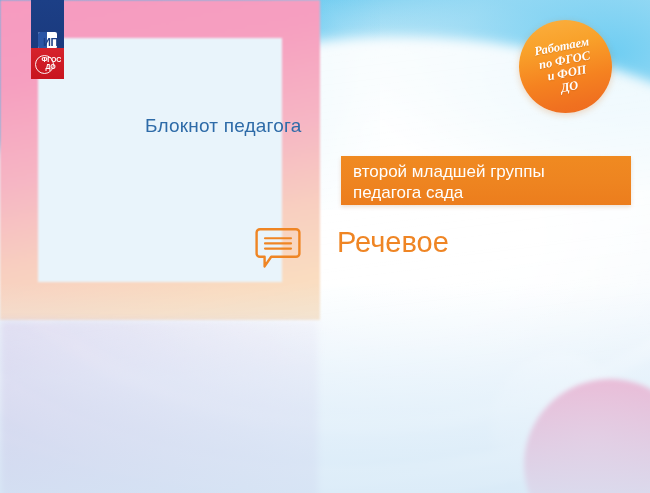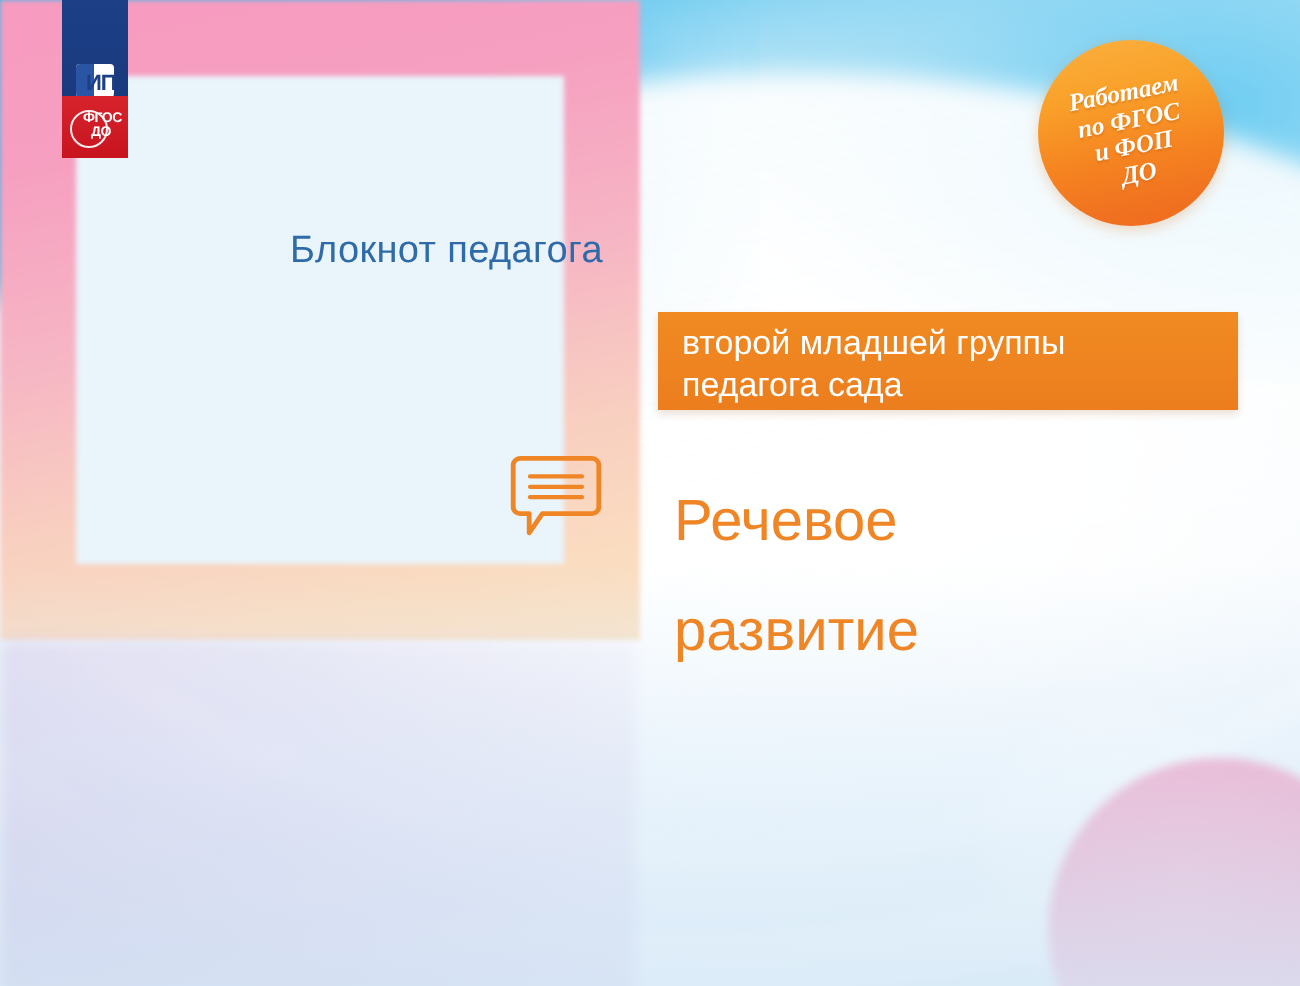--- a/index.html
+++ b/index.html
@@ -238,21 +238,21 @@
     font-size: 19px;
     line-height: 30px;
     color: #2e6ba8;
     letter-spacing: 0.2px;
     white-space: nowrap;
   }
 
   
   .subtitle-banner {
     position: absolute;
-    left: 329px; top: 156px;
+    left: 341px; top: 156px;
     width: 290px; height: 49px;
     background: linear-gradient(180deg, #f08a21 0%, #ee8420 55%, #ec7d1d 100%);
     padding: 5px 0 0 12px;
     box-sizing: border-box;
     box-shadow: 0 2px 4px rgba(160,90,20,0.18);
   }
   .subtitle-banner-text {
     color: #ffffff;
     font-size: 17px;
     line-height: 21px;
@@ -269,21 +269,21 @@
 
   
   .section-heading {
     position: absolute;
     left: 337px; top: 224px;
     font-size: 29px;
     line-height: 36px;
     color: #ef8524;
     white-space: nowrap;
   }
-  .section-heading span { display: block; margin-top: 19px; }
+  .section-heading span { display: block; }
 </style>
 </head>
 <body>
 
 <div class="cover">
 
   <div class="bg-base"></div>
   <div class="bg-topglow"></div>
   <div class="bg-rightglow"></div>
 
@@ -337,16 +337,15 @@
     <svg width="46" height="44" viewBox="0 0 46 44" fill="none" xmlns="http://www.w3.org/2000/svg">
       <path d="M5 3.2 H41 A3.4 3.4 0 0 1 44.4 6.6 V27.4 A3.4 3.4 0 0 1 41 30.8 H16.2 L9.6 40.4 V30.8 H5 A3.4 3.4 0 0 1 1.6 27.4 V6.6 A3.4 3.4 0 0 1 5 3.2 Z" stroke="#ef8524" stroke-width="2.4" stroke-linejoin="round"></path>
       <line x1="10" y1="12.2" x2="36" y2="12.2" stroke="#ef8524" stroke-width="2.1" stroke-linecap="round"></line>
       <line x1="10" y1="17.4" x2="36" y2="17.4" stroke="#ef8524" stroke-width="2.1" stroke-linecap="round"></line>
       <line x1="10" y1="22.6" x2="36" y2="22.6" stroke="#ef8524" stroke-width="2.1" stroke-linecap="round"></line>
     </svg>
   </div>
 
   <div class="section-heading">
     <span>Речевое</span>
-    <span>развитие</span>
   </div>
 
 </div>
 
 </body></html>

